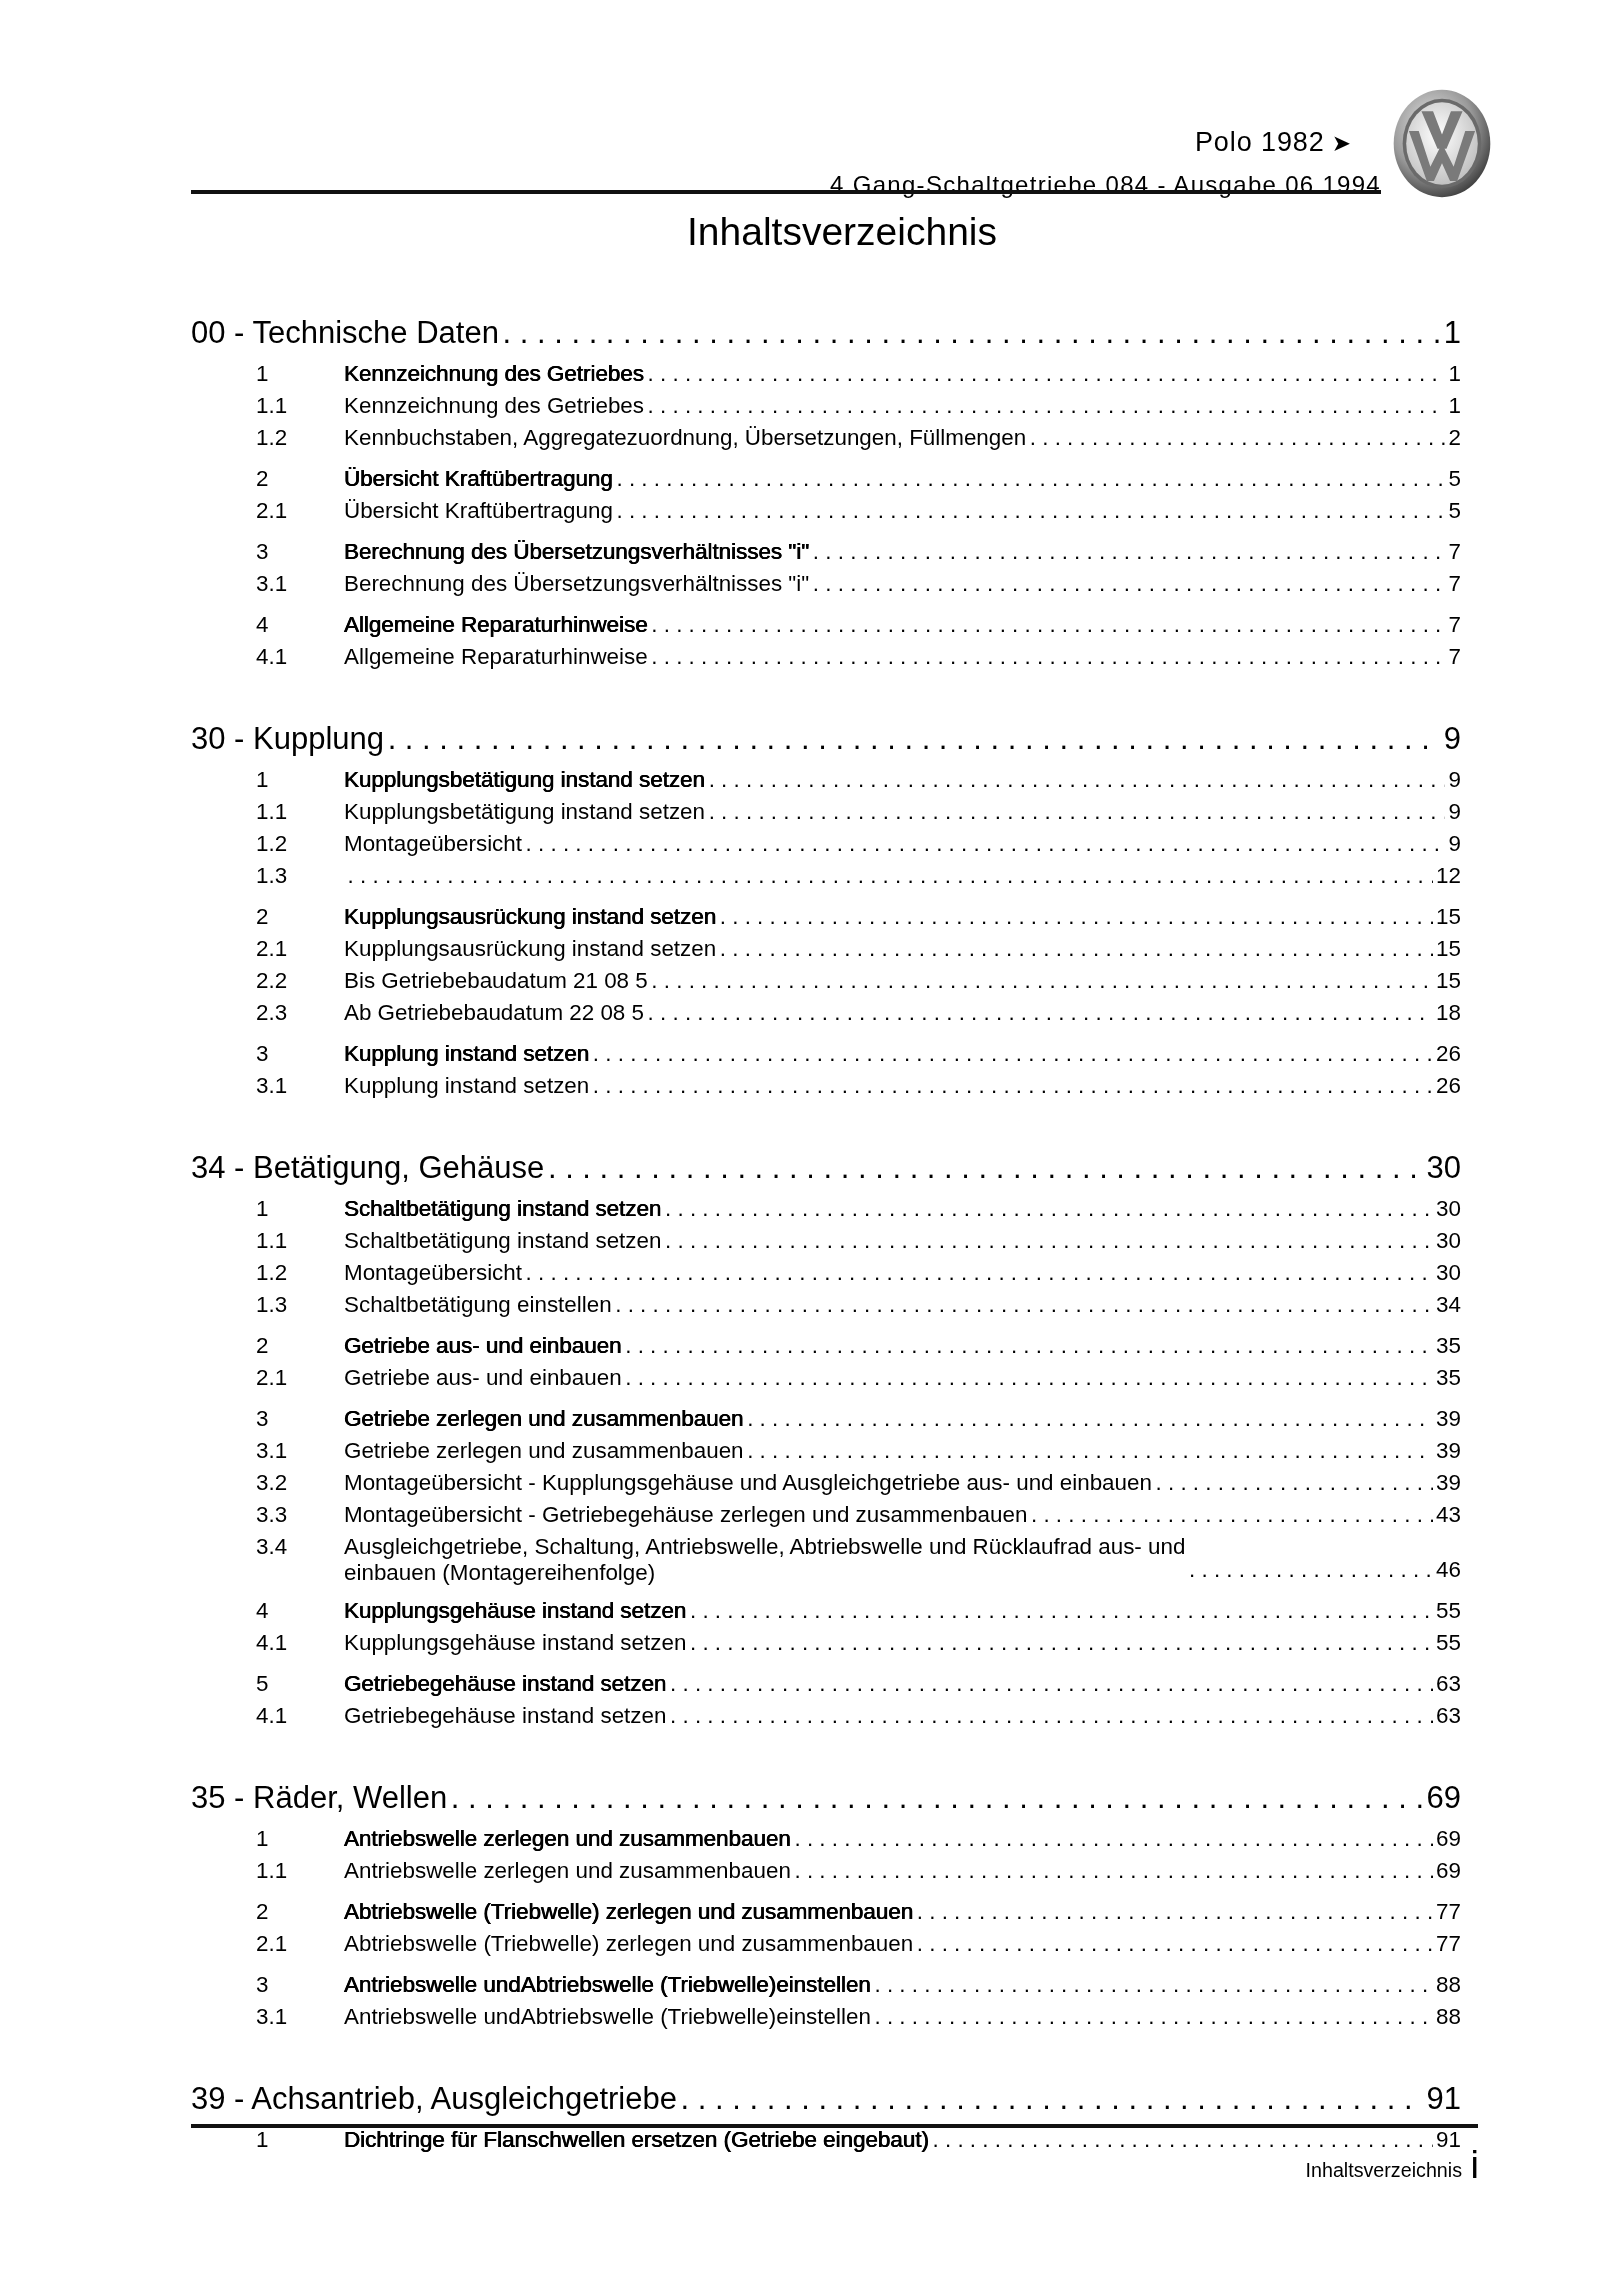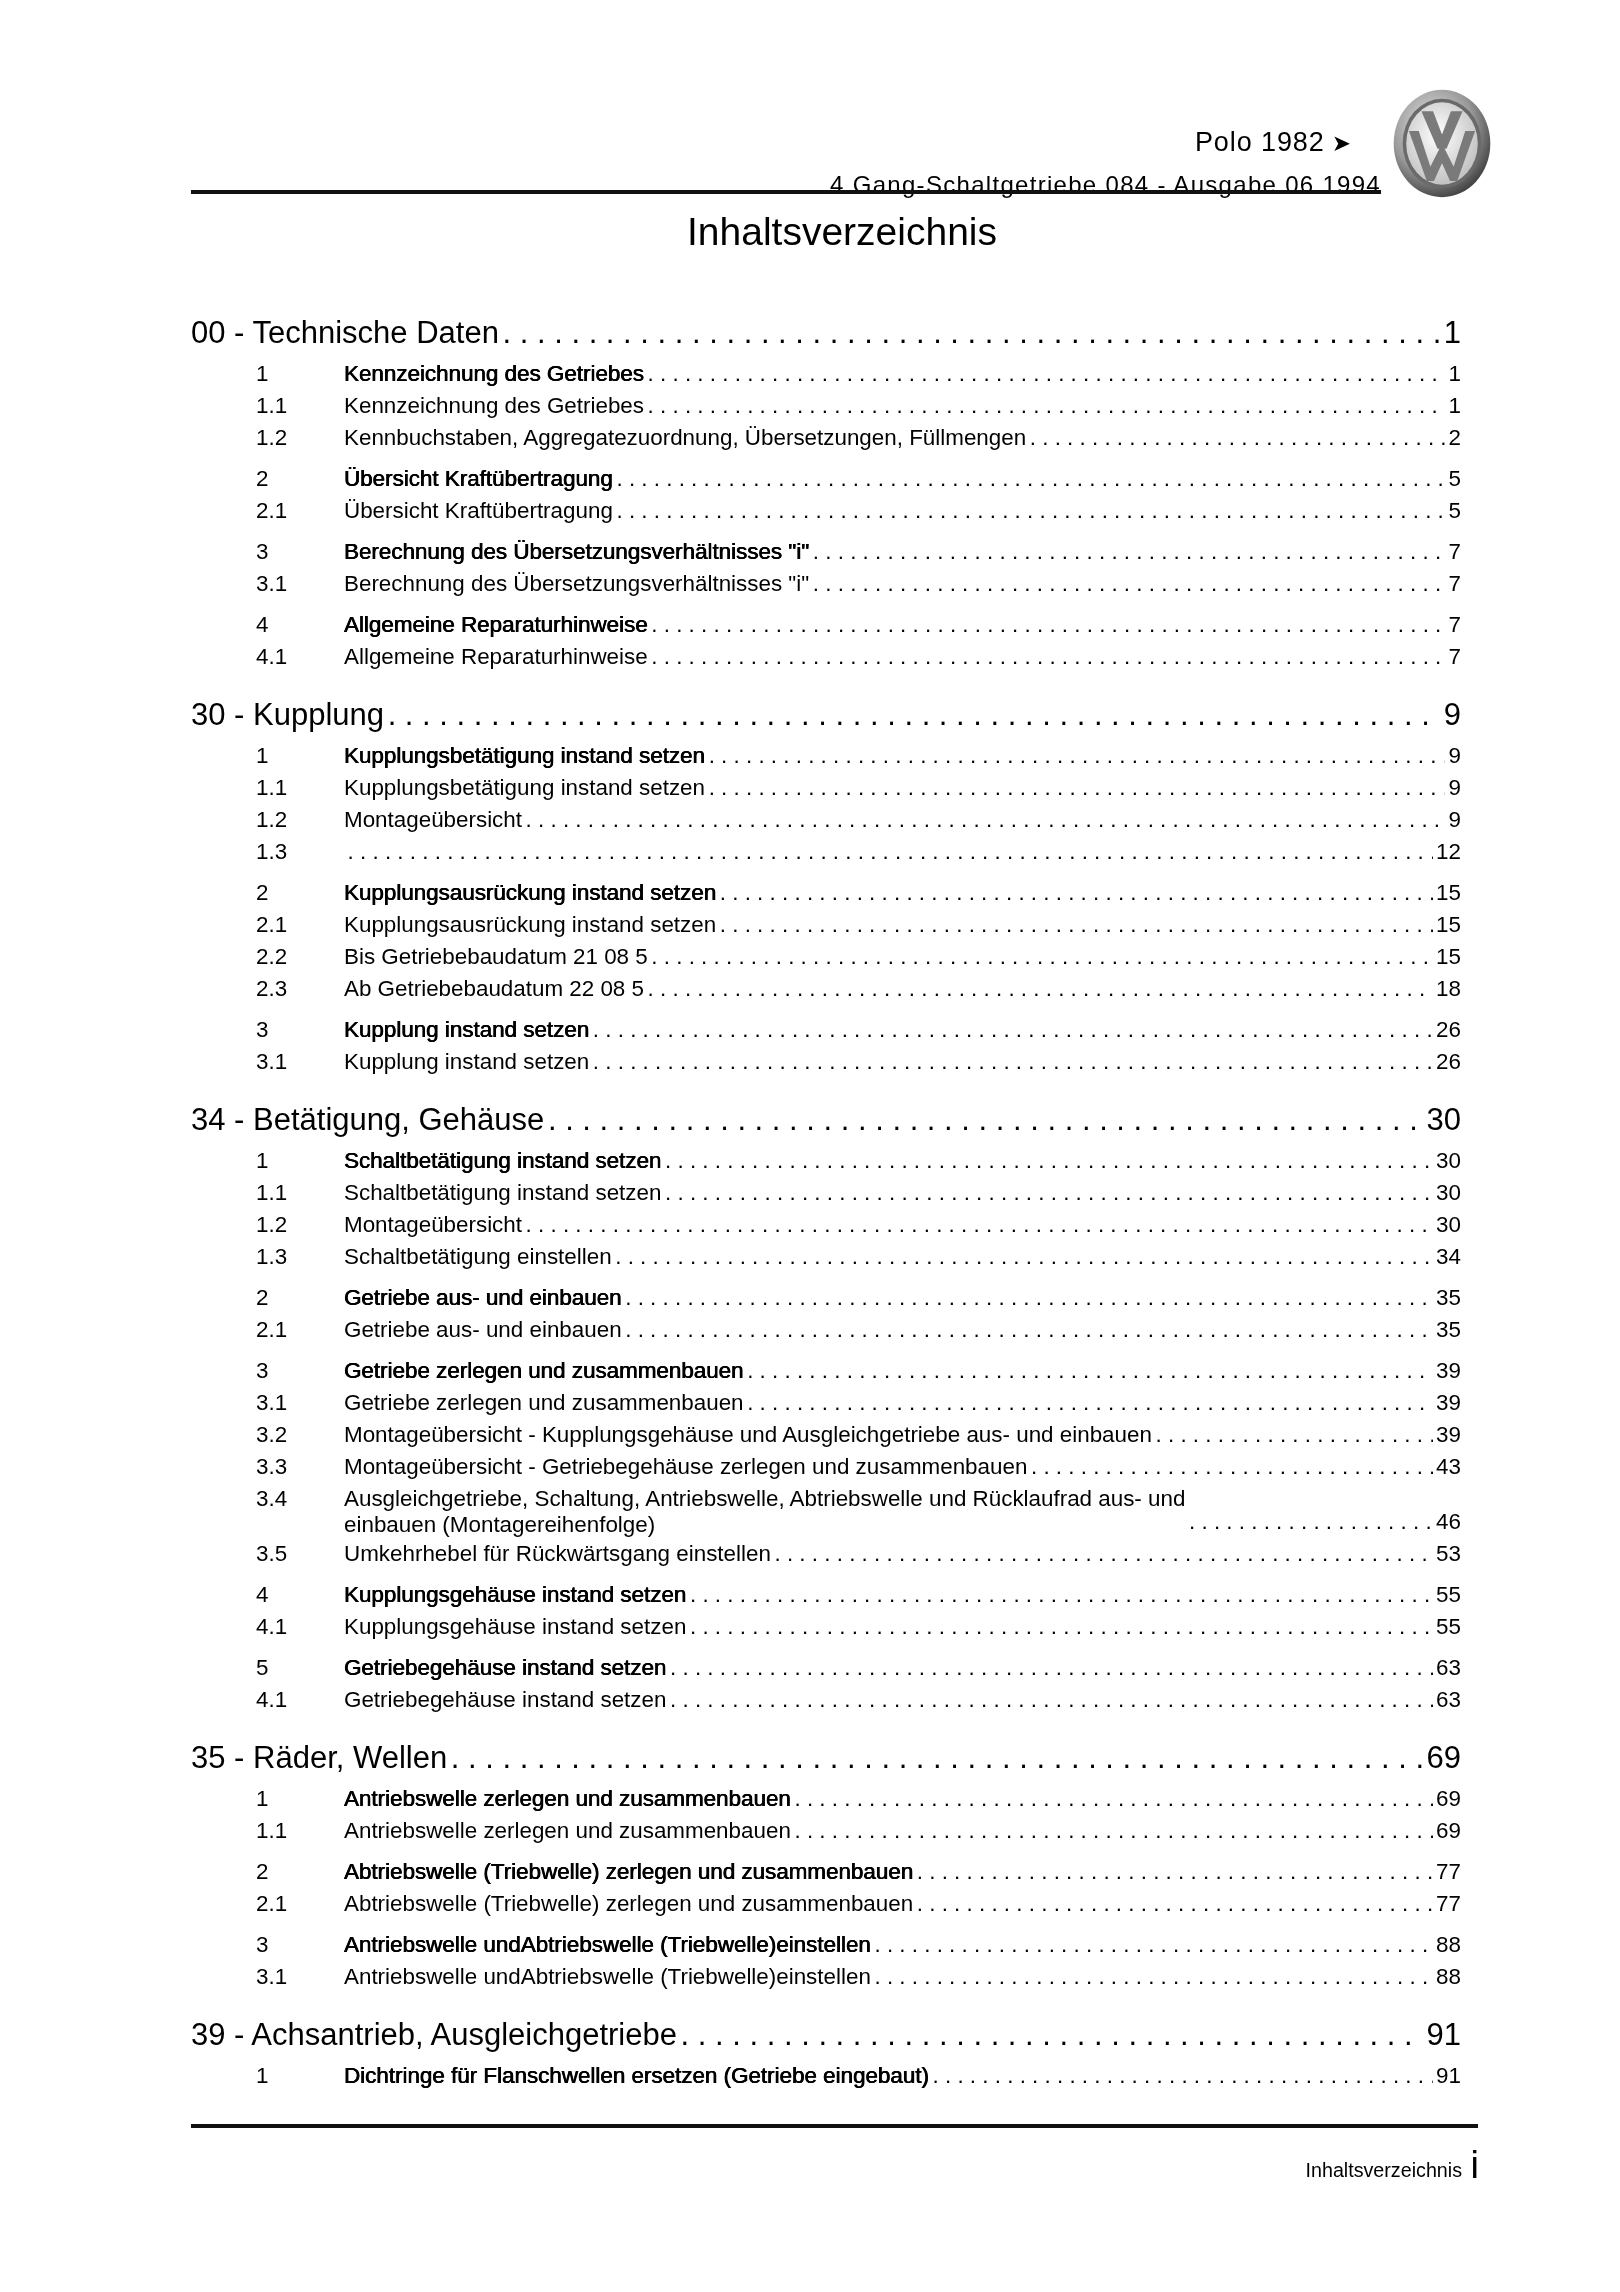--- a/index.html
+++ b/index.html
@@ -5,21 +5,21 @@
   html, body { margin:0; padding:0; background:#ffffff; }
   body { width:1620px; height:2293px; position:relative; overflow:hidden;
          font-family:"Liberation Sans", sans-serif; color:#000; }
   .hdr-line1 { position:absolute; right:268px; top:127px; font-size:27px; letter-spacing:0.9px; }
   .hdr-line1 .arrow { font-size:23px; margin-left:7.2px; }
   .hdr-line2 { position:absolute; right:239px; top:171px; font-size:24px; letter-spacing:1.3px; }
   .hdr-rule { position:absolute; left:191px; top:190px; width:1190px; height:3.6px; background:#111; }
   .logo { position:absolute; left:1391px; top:88px; width:102px; height:111px; }
   .doc-title { position:absolute; left:0; width:1684px; text-align:center; top:210px; font-size:39px; }
   .toc { position:absolute; left:191px; top:299px; width:1270px; }
-  .chapter { display:flex; align-items:baseline; font-size:31px; height:43px; margin-top:24px; }
+  .chapter { display:flex; align-items:baseline; font-size:31px; height:43px; margin-top:48px; }
   .chapter:first-child { margin-top:16px; }
   .group { margin-top:9px; }
   .chapter + .group { margin-top:0; }
   .item { display:flex; align-items:baseline; font-size:22.4px; line-height:32px; }
   .item.bold .title { font-weight:normal; text-shadow:0.4px 0 0 #000, -0.3px 0 0 #000; }
   .num { width:153px; padding-left:65px; box-sizing:border-box; flex:none; }
   .title { flex:none; max-width:1057px; white-space:pre-line; }
   .leader { flex:1; overflow:hidden; white-space:nowrap; margin:0 3.6px; letter-spacing:5.9px; color:#000; }
   .leader::before { content:". . . . . . . . . . . . . . . . . . . . . . . . . . . . . . . . . . . . . . . . . . . . . . . . . . . . . . . . . . . . . . . . . . . . . . . . . . . . . . . . . . . . . . . . . . . . . . . . . . . . . . . . . . . . . . . . . . . . . . . . . . . . . . . . . . . . . . . . . . . . . . . . . . . . . . . . . . . . . . . . . . . . . . . . . . . . . . . . . . . . . . . . . . . . . . . . . . . . . . . . . . . . . . . . . . . . . . . . . . . . . . . . . . . . . . . . . . . . . . . . . ."; letter-spacing:0; }
   .chapter .leader { font-size:31px; }
@@ -270,26 +270,20 @@
         <span class="leader"></span>
         <span class="page">43</span>
       </div>
       <div class="item wrap">
         <span class="num">3.4</span>
         <span class="title">Ausgleichgetriebe, Schaltung, Antriebswelle, Abtriebswelle und Rücklaufrad aus- und
 einbauen (Montagereihenfolge)</span>
         <span class="leader"></span>
         <span class="page">46</span>
       </div>
-      <div class="item">
-        <span class="num">3.5</span>
-        <span class="title">Umkehrhebel für Rückwärtsgang einstellen</span>
-        <span class="leader"></span>
-        <span class="page">53</span>
-      </div>
     </div>
     <div class="group">
       <div class="item bold">
         <span class="num">4</span>
         <span class="title">Kupplungsgehäuse instand setzen</span>
         <span class="leader"></span>
         <span class="page">55</span>
       </div>
       <div class="item">
         <span class="num">4.1</span>

